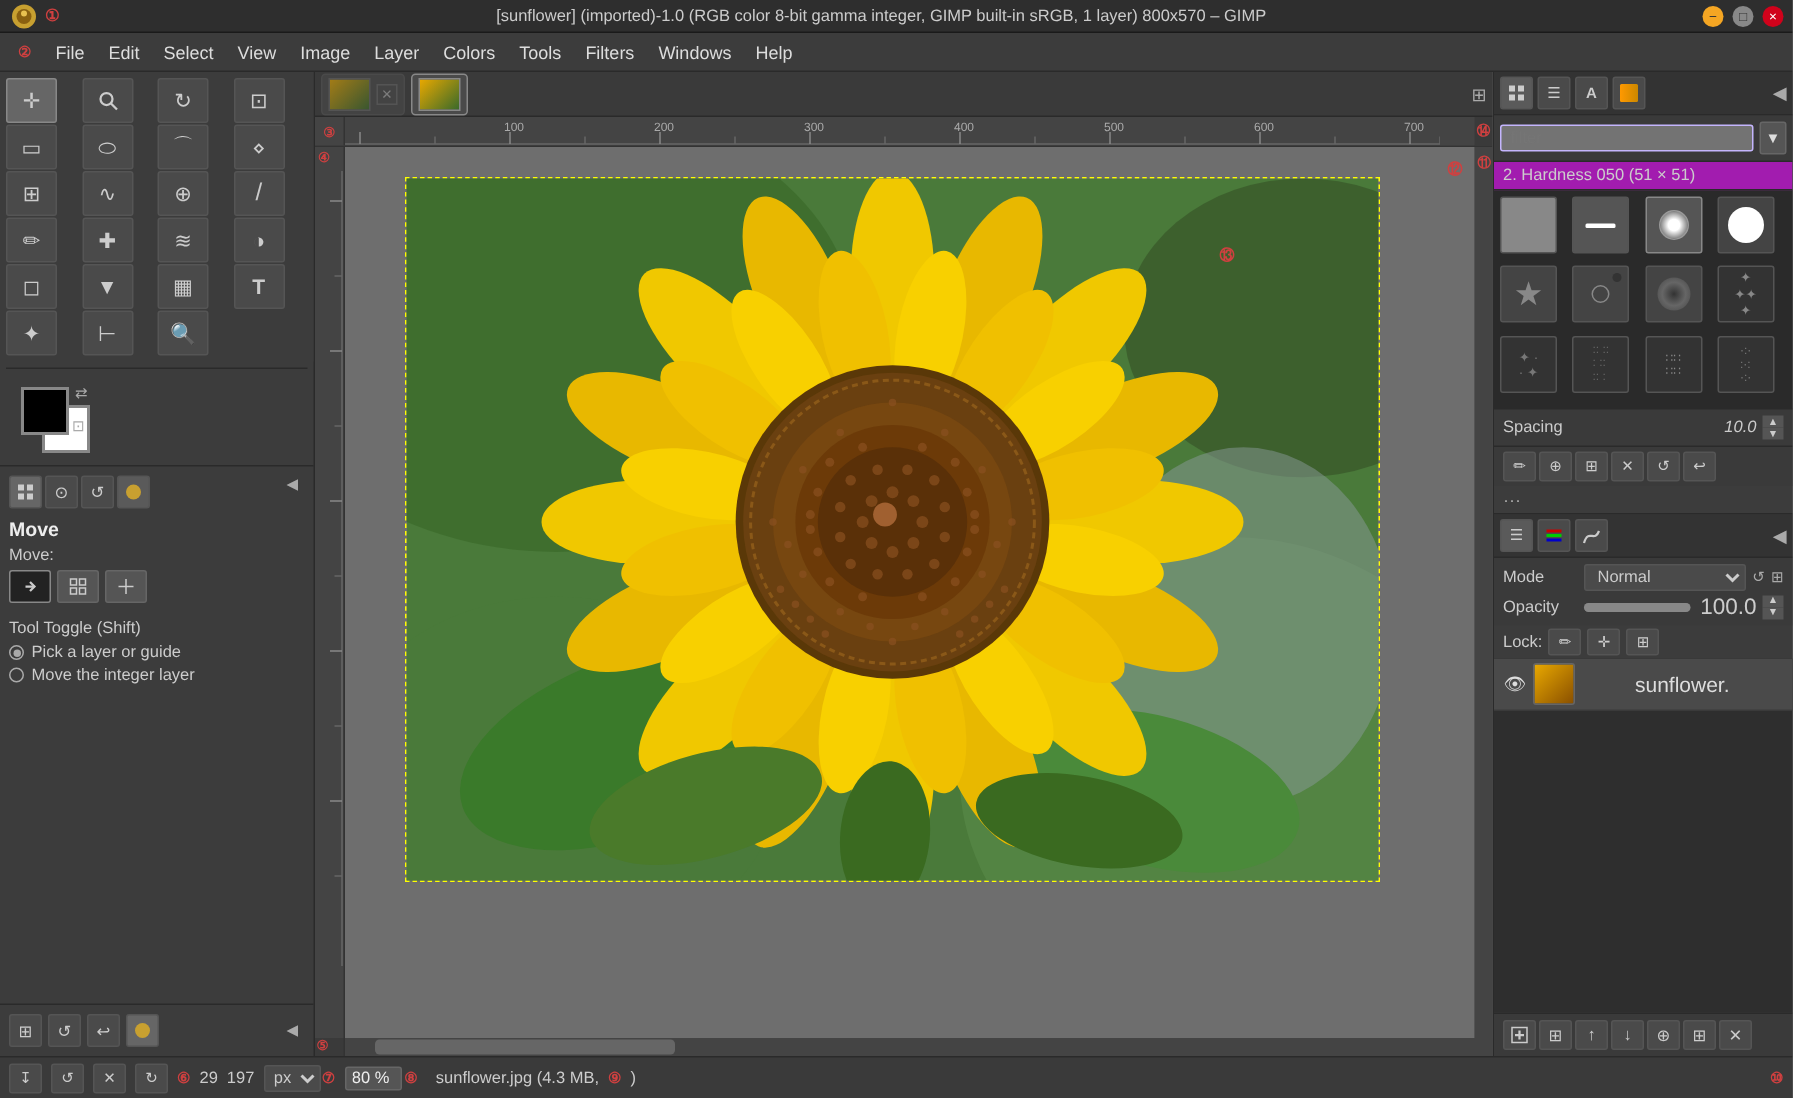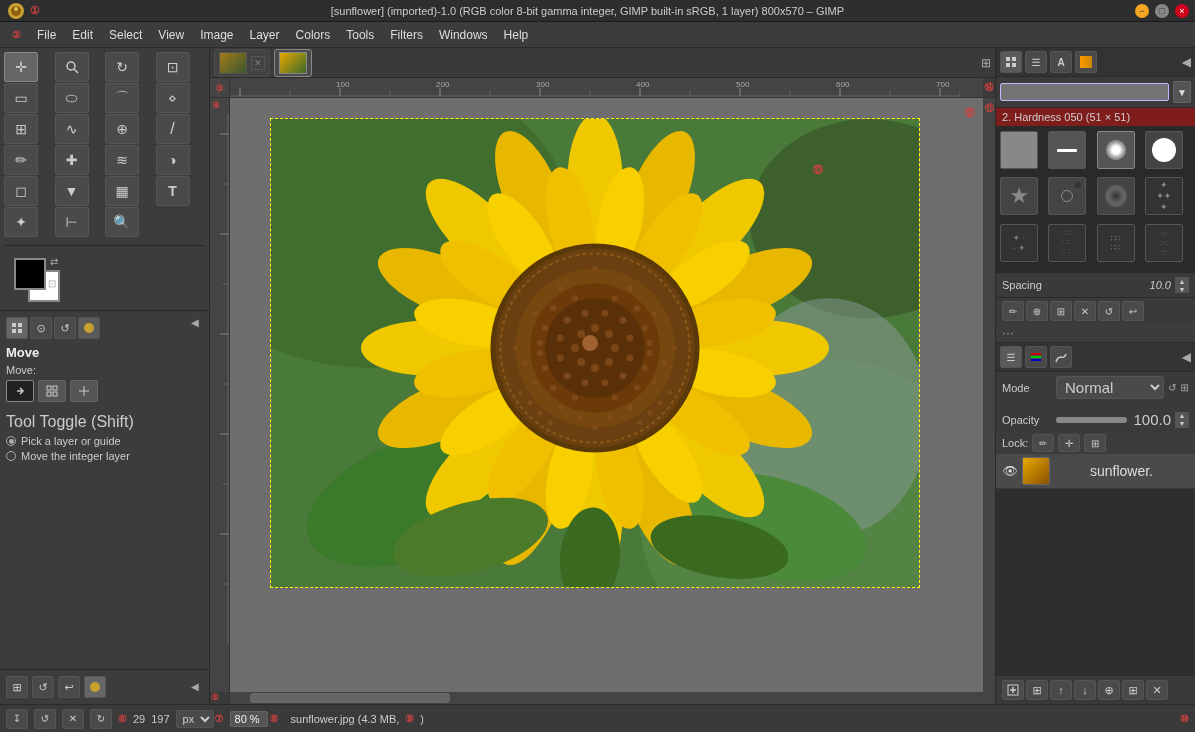--- a/index.html
+++ b/index.html
@@ -112,21 +112,21 @@
       border: 1px solid #555;
       display: flex; align-items: center; justify-content: center;
       cursor: pointer; font-size: 11px; color: #ccc; border-radius: 2px;
     }
     .panel-tab-btn.active { background: #666; }
     #tool-name { font-size: 13px; font-weight: bold; margin-bottom: 4px; color: #eee; }
     .move-option { display: flex; align-items: center; gap: 6px; margin-bottom: 4px; font-size: 11px; color: #ccc; }
     .move-option-icons { display: flex; gap: 4px; margin-bottom: 6px; }
     .move-icon-btn { width: 28px; height: 22px; background: #555; border: 1px solid #666; border-radius: 2px; display: flex; align-items: center; justify-content: center; cursor: pointer; font-size: 10px; color: #ccc; }
     .move-icon-btn.active { background: #222; border-color: #888; }
-    .tool-toggle { font-size: 16px; color: #ccc; margin-bottom: 4px; margin-top: 11px; }
+    .tool-toggle { font-size: 11px; color: #ccc; margin-bottom: 4px; margin-top: 11px; }
     .radio-option { display: flex; align-items: center; gap: 5px; font-size: 11px; color: #ccc; margin: 3px 0; }
     .radio-dot { width: 10px; height: 10px; border-radius: 50%; border: 1px solid #aaa; background: transparent; display: inline-flex; align-items: center; justify-content: center; }
     .radio-dot.selected::after { content: ''; width: 5px; height: 5px; border-radius: 50%; background: #aaa; display: block; }
     .expand-btn { width: 12px; height: 12px; border: none; background: none; color: #aaa; cursor: pointer; font-size: 10px; }
     #bottom-icons {
       display: flex; gap: 4px; padding: 6px;
       border-top: 1px solid #2a2a2a;
       align-items: center;
     }
 
@@ -286,21 +286,21 @@
       width: 18px; height: 22px;
       background: #555; border: 1px solid #666;
       color: #ddd; cursor: pointer;
       display: flex; align-items: center; justify-content: center; font-size: 10px;
       border-radius: 2px;
     }
     #brush-name-bar {
       padding: 3px 6px;
       font-size: 11px;
       color: #ccc;
-      background: #7f1d1d;
+      background: #a21caf;
       border-bottom: 1px solid #2a2a2a;
     }
     #brush-preview {
       background: #2a2a2a;
       flex: 1;
       max-height: 145px;
       padding: 4px;
       display: grid;
       grid-template-columns: repeat(4, 1fr);
       gap: 2px;
@@ -361,30 +361,30 @@
       width: 22px; height: 22px;
       background: #4a4a4a; border: 1px solid #555;
       border-radius: 2px; cursor: pointer;
       display: flex; align-items: center; justify-content: center;
       font-size: 10px; color: #ccc;
     }
     .layer-tab-btn.active { background: #5a5a5a; }
     #layer-controls {
       padding: 4px 6px;
       background: #3a3a3a;
-      display: flex; flex-direction: column; gap: 12px;
+      display: flex; flex-direction: column; gap: 2px;
     }
     .layer-ctrl-row {
       display: flex; align-items: center; gap: 4px;
       font-size: 11px; color: #ccc;
     }
     .layer-ctrl-label { width: 50px; }
     .layer-mode-select {
       flex: 1; background: #4a4a4a; border: 1px solid #555;
-      color: #ccc; font-size: 15px; padding: 1px 4px; border-radius: 2px;
+      color: #ccc; font-size: 11px; padding: 1px 4px; border-radius: 2px;
     }
     .layer-opacity-val { width: 40px; text-align: right; color: #ccc; font-size: 15px; }
     .mode-arrow { font-size: 10px; color: #aaa; }
     .lock-row { display: flex; align-items: center; gap: 4px; padding: 2px 6px; }
     .lock-label { font-size: 11px; color: #ccc; }
     .lock-btn { width: 22px; height: 18px; background: #4a4a4a; border: 1px solid #555; border-radius: 2px; cursor: pointer; display: flex; align-items: center; justify-content: center; font-size: 10px; color: #ccc; }
     #layer-list { flex: 1; background: #2e2e2e; overflow-y: auto; }
     .layer-row {
       display: flex; align-items: center;
       padding: 3px 6px; gap: 4px;

